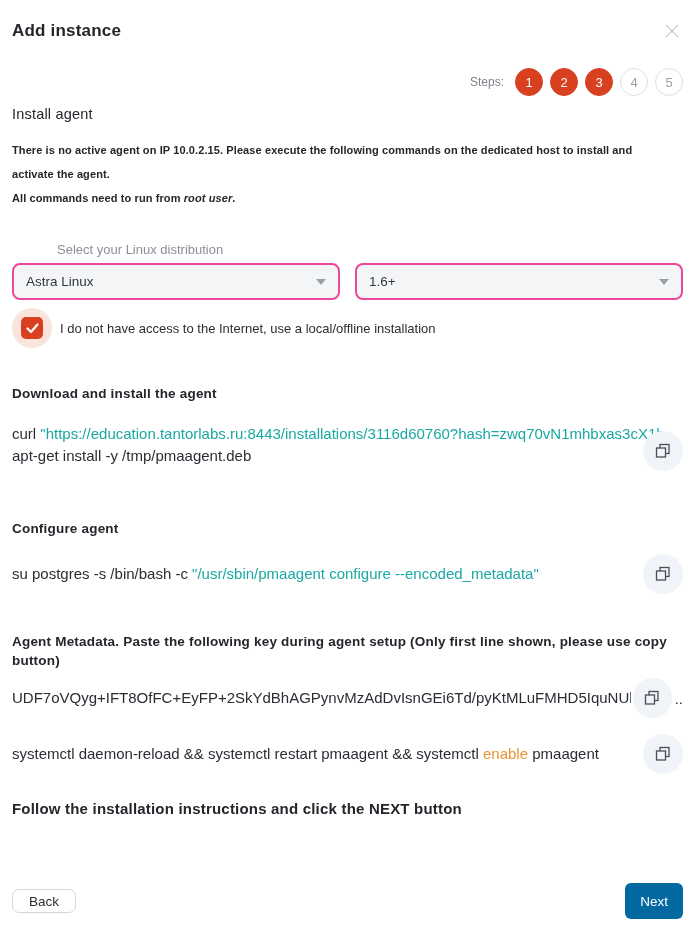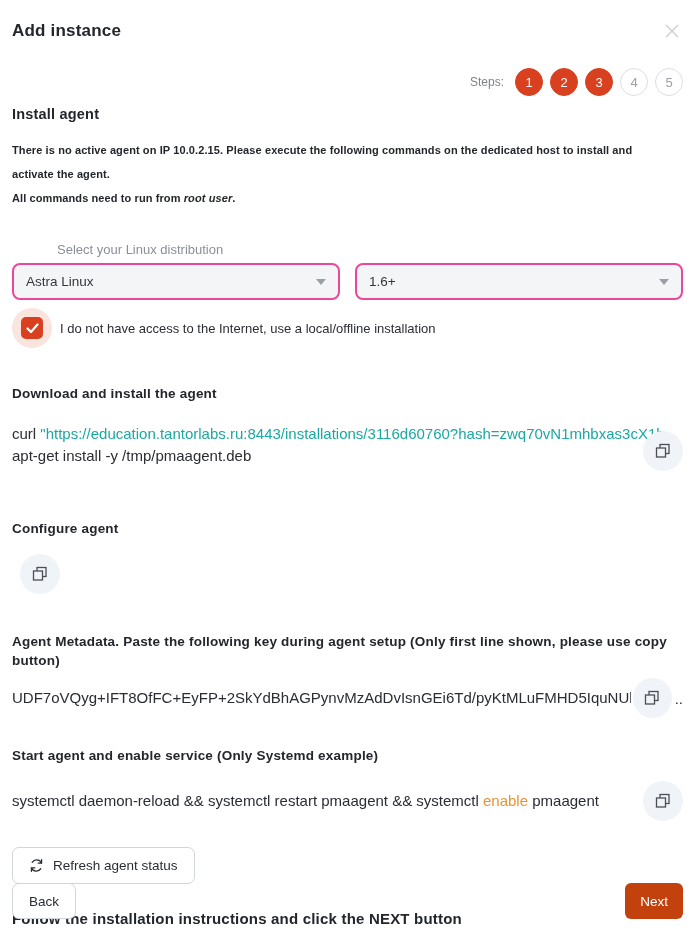--- a/index.html
+++ b/index.html
@@ -21,21 +21,21 @@
   
   .steps-row { display: flex; justify-content: flex-end; align-items: center; gap: 7px; margin-top: 26px; }
   .steps-label { font-size: 12px; color: #7d828b; margin-right: 4px; }
   .step {
     width: 28px; height: 28px; border-radius: 50%;
     display: flex; align-items: center; justify-content: center;
     font-size: 13px; border: 1px solid #dcdfe3; color: #9aa0a8; background: #fff;
   }
   .step.active { background: #d8401f; border-color: #d8401f; color: #fff; }
 
-  .h-install { font-size: 14.5px; font-weight: 700; margin-top: 10px; letter-spacing: .2px; }
+  .h-install { font-size: 14.5px; font-weight: 400; margin-top: 10px; letter-spacing: .2px; }
 
   .intro { margin-top: 16px; font-size: 11px; font-weight: 600; line-height: 24px; max-width: 660px; letter-spacing: .1px; }
   .intro em { font-weight: 700; font-style: italic; }
 
   .field-label { margin-top: 32px; font-size: 13px; color: #8b8f98; margin-left: 45px; }
 
   .selects-row { display: flex; gap: 15px; margin-top: 6px; }
   .select {
     flex: 1; height: 37px; background: #f4f5f7; border: 2px solid #ec4899;
     border-radius: 8px; display: flex; align-items: center; justify-content: space-between;
@@ -87,25 +87,25 @@
     font-family: "Liberation Sans", sans-serif; font-size: 13.5px; color: #2a2d33; cursor: pointer;
   }
 
   .note { margin-top: 26px; font-size: 15px; font-weight: 700; letter-spacing: .2px; }
 
   .footer {
     position: absolute; left: 12px; right: 12px; bottom: 10px;
     display: flex; justify-content: space-between; align-items: center;
   }
   .back-btn {
-    height: 36px; padding: 0 16px; background: #fff; border: 1px solid #d2d5da;
+    height: 24px; padding: 0 16px; background: #fff; border: 1px solid #d2d5da;
     border-radius: 7px; font-family: "Liberation Sans", sans-serif; font-size: 13.5px; color: #2a2d33; cursor: pointer;
   }
   .next-btn {
-    height: 36px; padding: 3px 15px; background: #c2410c; border: none;
+    height: 36px; padding: 3px 15px; background: #0369a1; border: none;
     border-radius: 6px; font-family: "Liberation Sans", sans-serif; font-size: 13.5px; color: #fff; cursor: pointer;
   }
 </style>
 </head>
 <body>
 
 <div class="wrap">
 
   <div class="header">
     <div class="title">Add instance</div>
@@ -169,20 +169,21 @@
       <svg width="18" height="18" viewBox="0 0 18 18">
         <rect x="6" y="2.5" width="9" height="9" fill="none" stroke="#4a4f57" stroke-width="1.3"></rect>
         <rect x="2.5" y="6" width="9" height="9" fill="#f0f4f8" stroke="#4a4f57" stroke-width="1.3"></rect>
       </svg>
     </button>
   </div>
 
   <div class="section-heading mt-cfg">Configure agent</div>
 
   <div class="cmd-row">
+    <div class="code"><span>su postgres -s /bin/bash -c </span><span class="url">"/usr/sbin/pmaagent configure --encoded_metadata"</span></div>
     <button class="copy-btn">
       <svg width="18" height="18" viewBox="0 0 18 18">
         <rect x="6" y="2.5" width="9" height="9" fill="none" stroke="#4a4f57" stroke-width="1.3"></rect>
         <rect x="2.5" y="6" width="9" height="9" fill="#f0f4f8" stroke="#4a4f57" stroke-width="1.3"></rect>
       </svg>
     </button>
   </div>
 
   <div class="section-heading mt-meta">Agent Metadata. Paste the following key during agent setup (Only first line shown, please use copy button)</div>
 
@@ -190,41 +191,31 @@
     <div class="code">UDF7oVQyg+IFT8OfFC+EyFP+2SkYdBhAGPynvMzAdDvIsnGEi6Td/pyKtMLuFMHD5IquNUkr16</div>
     <button class="copy-btn">
       <svg width="18" height="18" viewBox="0 0 18 18">
         <rect x="6" y="2.5" width="9" height="9" fill="none" stroke="#4a4f57" stroke-width="1.3"></rect>
         <rect x="2.5" y="6" width="9" height="9" fill="#f0f4f8" stroke="#4a4f57" stroke-width="1.3"></rect>
       </svg>
     </button>
     <span class="dots">..</span>
   </div>
 
-  <div class="section-heading mt-start">Start agent and enable service (Only Systemd example)</div>
 
   <div class="cmd-row">
     <div class="code"><span>systemctl daemon-reload &amp;&amp; systemctl restart pmaagent &amp;&amp; systemctl </span><span class="hl">enable</span><span> pmaagent</span></div>
     <button class="copy-btn">
       <svg width="18" height="18" viewBox="0 0 18 18">
         <rect x="6" y="2.5" width="9" height="9" fill="none" stroke="#4a4f57" stroke-width="1.3"></rect>
         <rect x="2.5" y="6" width="9" height="9" fill="#f0f4f8" stroke="#4a4f57" stroke-width="1.3"></rect>
       </svg>
     </button>
   </div>
 
-  <button class="refresh-btn">
-    <svg width="15" height="15" viewBox="0 0 16 16" fill="none" stroke="#2a2d33" stroke-width="1.4" stroke-linecap="round">
-      <path d="M13.2 5.2 A5.6 5.6 0 0 0 3.4 4.6"></path>
-      <polyline points="13.4,1.8 13.4,5.4 9.8,5.4" fill="none"></polyline>
-      <path d="M2.8 10.8 A5.6 5.6 0 0 0 12.6 11.4"></path>
-      <polyline points="2.6,14.2 2.6,10.6 6.2,10.6" fill="none"></polyline>
-    </svg>
-    <span>Refresh agent status</span>
-  </button>
 
   <div class="note">Follow the installation instructions and click the NEXT button</div>
 
 </div>
 
 <div class="footer">
   <button class="back-btn">Back</button>
   <button class="next-btn">Next</button>
 </div>
 

